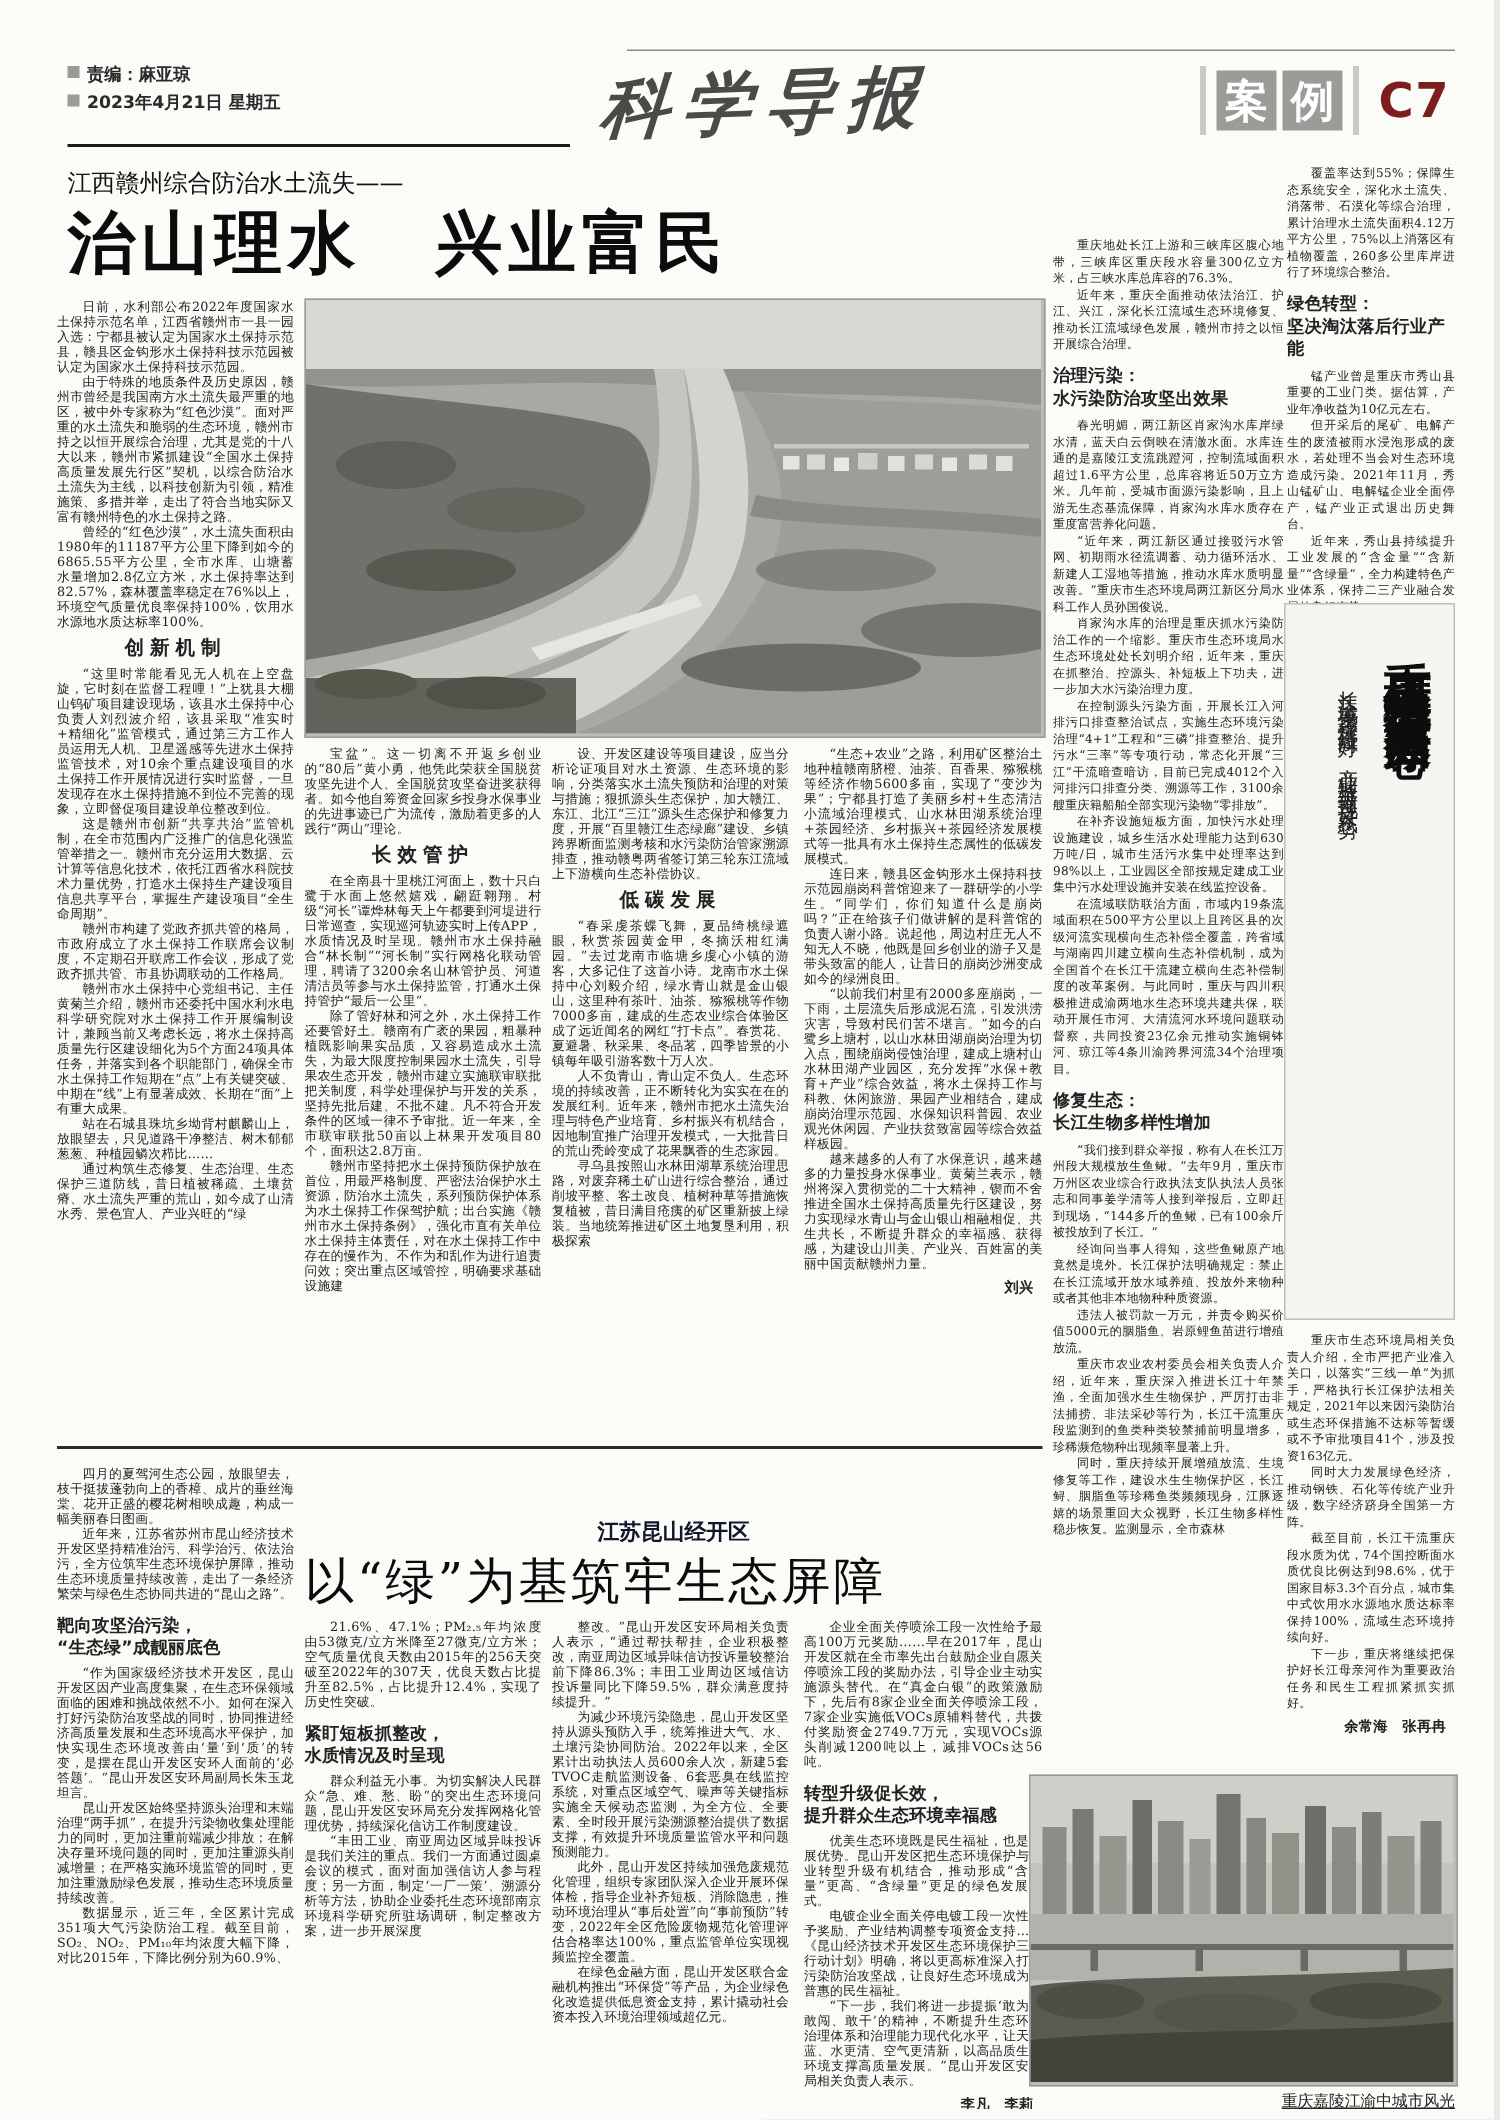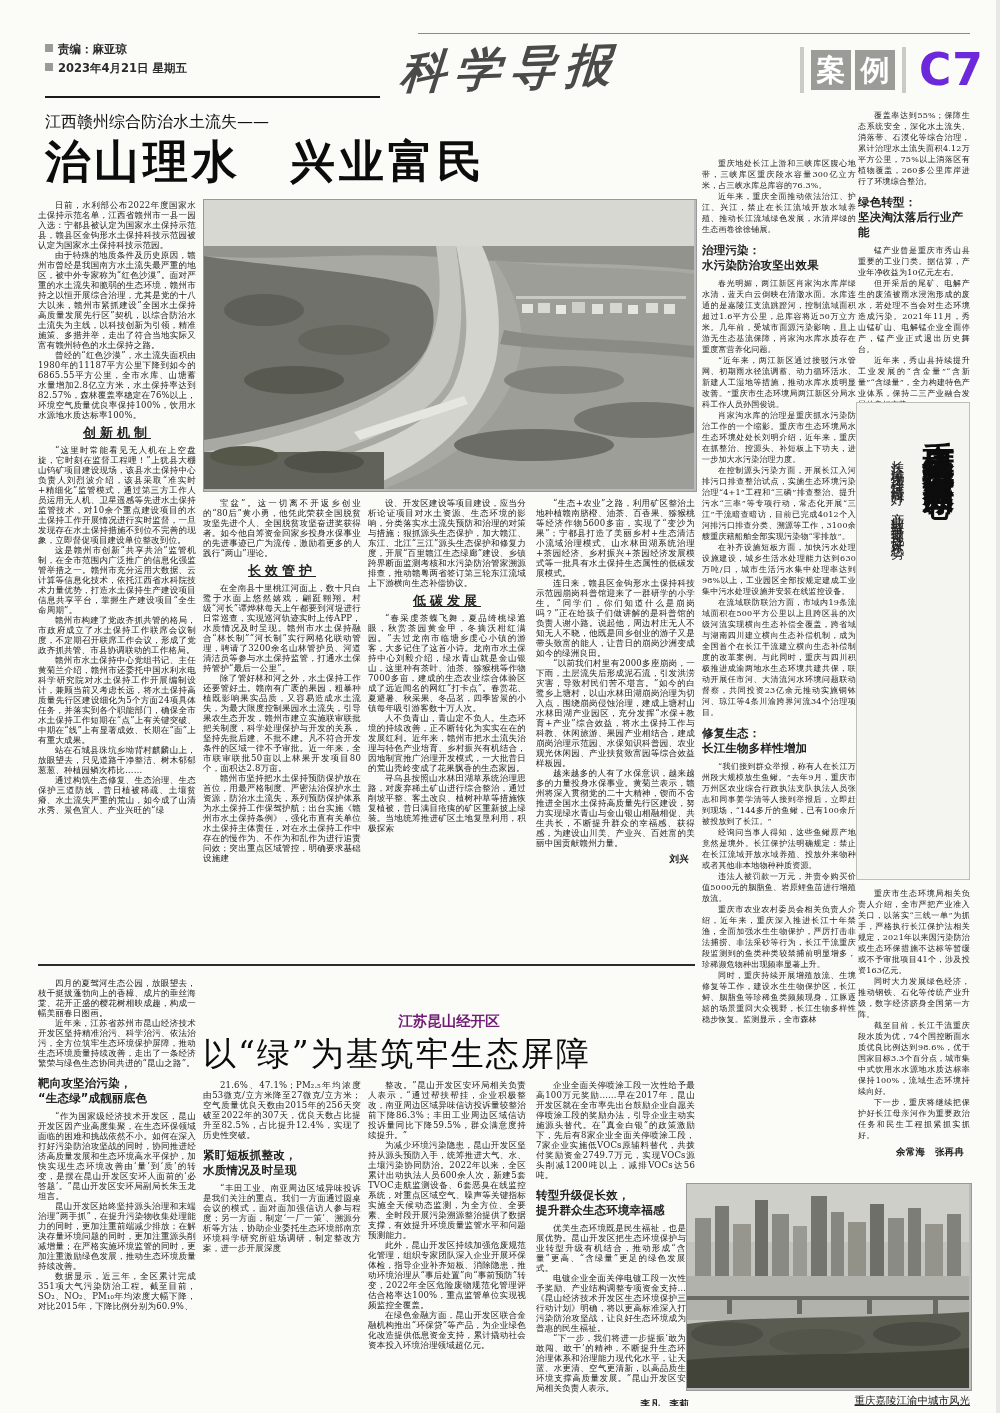--- a/index.html
+++ b/index.html
@@ -11,48 +11,48 @@
   .sq{display:inline-block;width:8px;height:8px;background:#9a9a96;margin-right:5px;vertical-align:1px;}
   .hdr-underline{position:absolute;left:45px;top:96px;width:335px;height:2px;background:#1a1a1a;}
   .hdr-topline{position:absolute;left:418px;top:33px;width:552px;height:1px;background:#8a8a86;}
   .masthead{position:absolute;left:400px;top:38px;font-family:"DejaVu Serif",serif;
             font-size:46px;font-weight:bold;font-style:italic;color:#4a4a48;
             letter-spacing:9px;transform:rotate(-2deg) skewX(-6deg);}
   .badge{position:absolute;left:795px;top:44px;display:flex;align-items:center;}
   .vbar{width:4px;height:46px;background:#cacac6;margin:0 5px;}
   .cbox{width:40px;height:40px;background:#9b9b97;color:#fff;font-family:"DejaVu Sans",sans-serif;
         font-weight:bold;font-size:29px;line-height:40px;text-align:center;margin:0 2px;}
-  .pageno{font-family:"DejaVu Sans",sans-serif;font-size:44px;font-weight:600;color:#6d28d9;
+  .pageno{font-family:"DejaVu Sans",sans-serif;font-size:32px;font-weight:600;color:#7f1d1d;
           margin-left:8px;letter-spacing:1px;}
   
   .kicker{position:absolute;left:45px;top:112px;font-family:"DejaVu Sans",sans-serif;
           font-size:16px;font-weight:500;color:#111;}
   .headline{position:absolute;left:45px;top:132px;font-family:"DejaVu Sans",sans-serif;
             font-size:45px;font-weight:900;letter-spacing:4px;color:#0c0c0c;}
   .photo{position:absolute;border:1px solid #999;background:#bbb;}
   .col{position:absolute;overflow:hidden;text-align:justify;font-size:8.5px;line-height:10px;
        letter-spacing:0.2px;color:#222;}
   .col p.para{margin:0;text-indent:2em;}
   .col h3.sub{font-family:"DejaVu Sans",sans-serif;font-weight:bold;font-size:13px;
-              text-align:center;letter-spacing:4px;margin:8px 0 7px;text-indent:0;text-decoration:underline;}
+              text-align:center;letter-spacing:4px;margin:8px 0 7px;text-indent:0;}
   .col h3.sub2{font-family:"DejaVu Sans",sans-serif;font-weight:bold;font-size:11.5px;
                line-height:15px;text-align:left;margin:8px 0 5px;white-space:pre-line;text-indent:0;}
   .col p.byline{text-align:right;font-family:Liberation Serif, serif;font-weight:bold;
                 font-size:9.5px;margin:6px 6px 0 0;text-indent:0;}
   .cq{font-size:8px;line-height:11px;}
   .divider{position:absolute;left:38px;top:964px;width:657px;height:2px;background:#2b2b2b;}
   
   .vbox{position:absolute;left:856px;top:402px;width:114px;height:478px;background:#f4f4f0;
         border:1px solid #bdbdb9;box-sizing:border-box;writing-mode:vertical-rl;
         padding:12px 8px;}
   .vtitle{font-family:"DejaVu Serif",serif;font-weight:900;font-size:32px;letter-spacing:4px;color:#0d0d0d;}
   .vsub{font-family:"DejaVu Serif",serif;font-size:13.5px;letter-spacing:3px;color:#222;padding-top:34px;margin-right:10px;}
   
   .k-kicker{position:absolute;left:203px;top:1012px;width:492px;text-align:center;
-            font-family:"DejaVu Sans",sans-serif;font-size:14.5px;font-weight:600;color:#701a75;}
+            font-family:"DejaVu Sans",sans-serif;font-size:14.5px;font-weight:600;color:#0f172a;}
   .k-title{position:absolute;left:203px;top:1032px;width:492px;
            font-family:"DejaVu Serif",serif;font-size:33px;font-weight:400;letter-spacing:2px;color:#0b0b0b;}
   .caption{position:absolute;left:640px;top:1394px;width:330px;text-align:right;
            font-family:"DejaVu Serif",serif;font-size:10.5px;color:#222;
            text-decoration:underline;}
 </style>
 </head>
 <body>
 
 <div class="page">
@@ -139,21 +139,21 @@
       <p class="para">连日来，赣县区金钩形水土保持科技示范园崩岗科普馆迎来了一群研学的小学生。“同学们，你们知道什么是崩岗吗？”正在给孩子们做讲解的是科普馆的负责人谢小路。说起他，周边村庄无人不知无人不晓，他既是回乡创业的游子又是带头致富的能人，让昔日的崩岗沙洲变成如今的绿洲良田。</p>
       <p class="para">“以前我们村里有2000多座崩岗，一下雨，土层流失后形成泥石流，引发洪涝灾害，导致村民们苦不堪言。”如今的白鹭乡上塘村，以山水林田湖崩岗治理为切入点，围绕崩岗侵蚀治理，建成上塘村山水林田湖产业园区，充分发挥“水保+教育+产业”综合效益，将水土保持工作与科教、休闲旅游、果园产业相结合，建成崩岗治理示范园、水保知识科普园、农业观光休闲园、产业扶贫致富园等综合效益样板园。</p>
       <p class="para">越来越多的人有了水保意识，越来越多的力量投身水保事业。黄菊兰表示，赣州将深入贯彻党的二十大精神，锲而不舍推进全国水土保持高质量先行区建设，努力实现绿水青山与金山银山相融相促、共生共长，不断提升群众的幸福感、获得感，为建设山川美、产业兴、百姓富的美丽中国贡献赣州力量。</p>
       <p class="byline">刘兴</p>
     </div>
 
   <div class="divider"></div>
 
   <div class="col cq" style="left:702px;top:110px;width:154px;height:1066px;margin-top:48px;">
       <p class="para">重庆地处长江上游和三峡库区腹心地带，三峡库区重庆段水容量300亿立方米，占三峡水库总库容的76.3%。</p>
-      <p class="para">近年来，重庆全面推动依法治江、护江、兴江，禁止在长江流域开放水域养殖、推动长江流域绿色发展，水清岸绿的生态画卷徐徐铺展。</p>
+      <p class="para">近年来，重庆全面推动依法治江、护江、兴江，深化长江流域生态环境修复、推动长江流域绿色发展，赣州市持之以恒开展综合治理。</p>
       <h3 class="sub2">治理污染：
 水污染防治攻坚出效果</h3>
       <p class="para">春光明媚，两江新区肖家沟水库岸绿水清，蓝天白云倒映在清澈水面。水库连通的是嘉陵江支流跳蹬河，控制流域面积超过1.6平方公里，总库容将近50万立方米。几年前，受城市面源污染影响，且上游无生态基流保障，肖家沟水库水质存在重度富营养化问题。</p>
       <p class="para">“近年来，两江新区通过接驳污水管网、初期雨水径流调蓄、动力循环活水、新建人工湿地等措施，推动水库水质明显改善。”重庆市生态环境局两江新区分局水科工作人员孙国俊说。</p>
       <p class="para">肖家沟水库的治理是重庆抓水污染防治工作的一个缩影。重庆市生态环境局水生态环境处处长刘明介绍，近年来，重庆在抓整治、控源头、补短板上下功夫，进一步加大水污染治理力度。</p>
       <p class="para">在控制源头污染方面，开展长江入河排污口排查整治试点，实施生态环境污染治理“4+1”工程和“三磷”排查整治、提升污水“三率”等专项行动，常态化开展“三江”干流暗查暗访，目前已完成4012个入河排污口排查分类、溯源等工作，3100余艘重庆籍船舶全部实现污染物“零排放”。</p>
       <p class="para">在补齐设施短板方面，加快污水处理设施建设，城乡生活水处理能力达到630万吨/日，城市生活污水集中处理率达到98%以上，工业园区全部按规定建成工业集中污水处理设施并安装在线监控设备。</p>
       <p class="para">在流域联防联治方面，市域内19条流域面积在500平方公里以上且跨区县的次级河流实现横向生态补偿全覆盖，跨省域与湖南四川建立横向生态补偿机制，成为全国首个在长江干流建立横向生态补偿制度的改革案例。与此同时，重庆与四川积极推进成渝两地水生态环境共建共保，联动开展任市河、大清流河水环境问题联动督察，共同投资23亿余元推动实施铜钵河、琼江等4条川渝跨界河流34个治理项目。</p>
       <h3 class="sub2">修复生态：
 长江生物多样性增加</h3>
@@ -194,20 +194,21 @@
       <h3 class="sub2">靶向攻坚治污染，
 “生态绿”成靓丽底色</h3>
       <p class="para">“作为国家级经济技术开发区，昆山开发区因产业高度集聚，在生态环保领域面临的困难和挑战依然不小。如何在深入打好污染防治攻坚战的同时，协同推进经济高质量发展和生态环境高水平保护，加快实现生态环境改善由‘量’到‘质’的转变，是摆在昆山开发区安环人面前的‘必答题’。”昆山开发区安环局副局长朱玉龙坦言。</p>
       <p class="para">昆山开发区始终坚持源头治理和末端治理“两手抓”，在提升污染物收集处理能力的同时，更加注重前端减少排放；在解决存量环境问题的同时，更加注重源头削减增量；在严格实施环境监管的同时，更加注重激励绿色发展，推动生态环境质量持续改善。</p>
       <p class="para">数据显示，近三年，全区累计完成351项大气污染防治工程。截至目前，SO₂、NO₂、PM₁₀年均浓度大幅下降，对比2015年，下降比例分别为60.9%、</p>
     </div>
   <div class="col" style="left:203px;top:1080px;width:158px;height:326px;">
       <p class="para">21.6%、47.1%；PM₂.₅年均浓度由53微克/立方米降至27微克/立方米；空气质量优良天数由2015年的256天突破至2022年的307天，优良天数占比提升至82.5%，占比提升12.4%，实现了历史性突破。</p>
       <h3 class="sub2">紧盯短板抓整改，
 水质情况及时呈现</h3>
+      <p class="para">群众利益无小事。为切实解决人民群众“急、难、愁、盼”的突出生态环境问题，昆山开发区安环局充分发挥网格化管理优势，持续深化信访工作制度建设。</p>
       <p class="para">“丰田工业、南亚周边区域异味投诉是我们关注的重点。我们一方面通过圆桌会议的模式，面对面加强信访人参与程度；另一方面，制定‘一厂一策’、溯源分析等方法，协助企业委托生态环境部南京环境科学研究所驻场调研，制定整改方案，进一步开展深度</p>
     </div>
   <div class="col" style="left:368px;top:1080px;width:158px;height:326px;">
       <p class="para">整改。”昆山开发区安环局相关负责人表示，“通过帮扶帮挂，企业积极整改，南亚周边区域异味信访投诉量较整治前下降86.3%；丰田工业周边区域信访投诉量同比下降59.5%，群众满意度持续提升。”</p>
       <p class="para">为减少环境污染隐患，昆山开发区坚持从源头预防入手，统筹推进大气、水、土壤污染协同防治。2022年以来，全区累计出动执法人员600余人次，新建5套TVOC走航监测设备、6套恶臭在线监控系统，对重点区域空气、噪声等关键指标实施全天候动态监测，为全方位、全要素、全时段开展污染溯源整治提供了数据支撑，有效提升环境质量监管水平和问题预测能力。</p>
       <p class="para">此外，昆山开发区持续加强危废规范化管理，组织专家团队深入企业开展环保体检，指导企业补齐短板、消除隐患，推动环境治理从“事后处置”向“事前预防”转变，2022年全区危险废物规范化管理评估合格率达100%，重点监管单位实现视频监控全覆盖。</p>
       <p class="para">在绿色金融方面，昆山开发区联合金融机构推出“环保贷”等产品，为企业绿色化改造提供低息资金支持，累计撬动社会资本投入环境治理领域超亿元。</p>
     </div>
   <div class="col" style="left:536px;top:1080px;width:159px;height:326px;">
       <p class="para">企业全面关停喷涂工段一次性给予最高100万元奖励……早在2017年，昆山开发区就在全市率先出台鼓励企业自愿关停喷涂工段的奖励办法，引导企业主动实施源头替代。在“真金白银”的政策激励下，先后有8家企业全面关停喷涂工段，7家企业实施低VOCs原辅料替代，共拨付奖励资金2749.7万元，实现VOCs源头削减1200吨以上，减排VOCs达56吨。</p>

